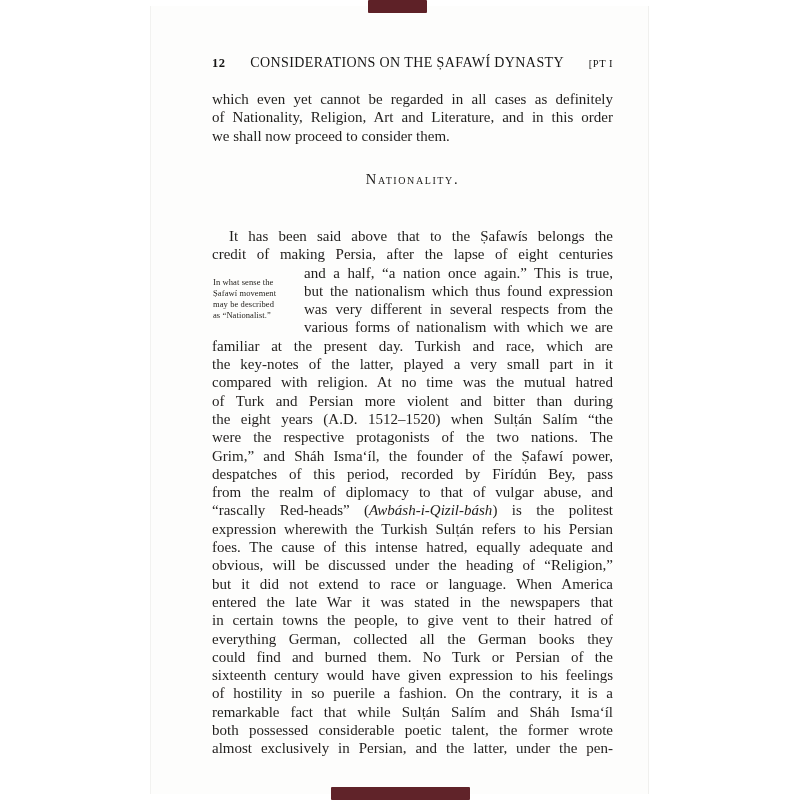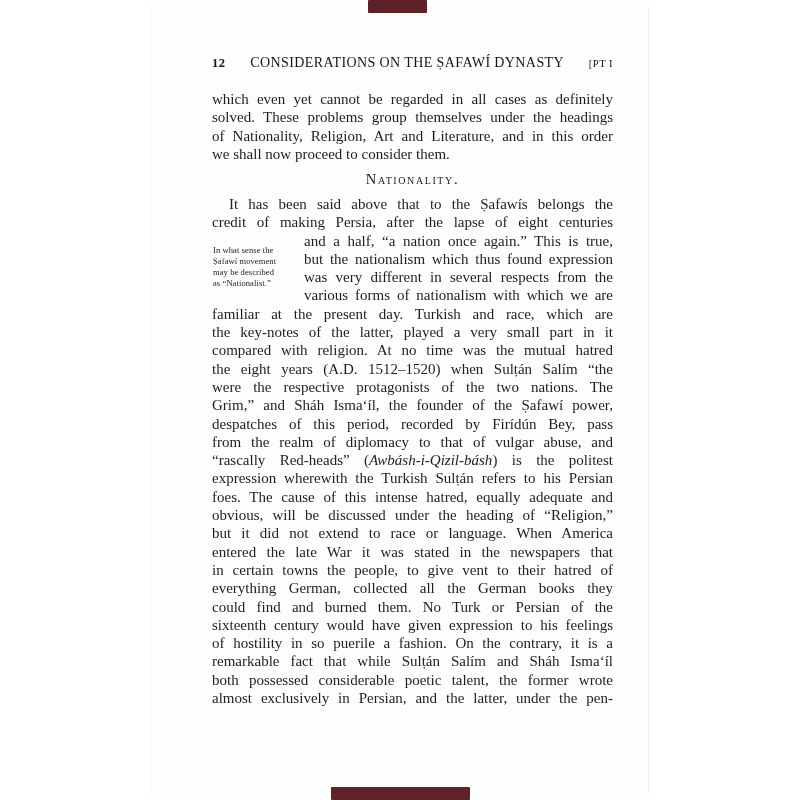--- a/index.html
+++ b/index.html
@@ -25,21 +25,21 @@
     display:flex; justify-content:space-between; align-items:baseline;
     font-size:14px; letter-spacing:0.4px; color:#161514;
     white-space:nowrap;
   }
   .running-head .pgnum { font-size:12.5px; font-weight:bold; letter-spacing:0.5px; }
   .running-head .sig { font-size:10.5px; letter-spacing:0.5px; }
 
   .para { position:absolute; left:0; width:401px; font-size:15px; line-height:18.3px; }
   .tline { text-align:justify; text-align-last:justify; white-space:normal; }
   .flush-last .tline:last-child { text-align:left; text-align-last:left; }
-  .indent-first .tline:first-child { text-indent:17px; }
+  .indent-first .tline:first-child { text-indent:17px;margin-top:32px; }
 
   .intro { top:90px; }
   .sect-heading {
     position:absolute; left:0; top:171px; width:401px;
     text-align:center; font-variant:small-caps; font-size:14.5px;
     letter-spacing:1.6px; color:#1b1a18;
   }
   .bodypara { top:195px; }
   .seg { position:relative; }
   .seg-indent .tline { margin-left:92px; }
@@ -62,21 +62,20 @@
 <div class="textcol">
 
   <div class="running-head">
     <span class="pgnum">12</span>
     <span class="rtitle">CONSIDERATIONS ON THE ṢAFAWÍ DYNASTY</span>
     <span class="sig">[PT I</span>
   </div>
 
   <div class="para intro flush-last">
       <div class="tline">which even yet cannot be regarded in all cases as definitely</div>
-      <div class="tline">solved. These problems group themselves under the headings</div>
       <div class="tline">of Nationality, Religion, Art and Literature, and in this order</div>
       <div class="tline">we shall now proceed to consider them.</div>
     </div>
 
   <div class="sect-heading">Nationality.</div>
 
   <div class="para bodypara">
     <div class="seg indent-first">
         <div class="tline">It has been said above that to the Ṣafawís belongs the</div>
         <div class="tline">credit of making Persia, after the lapse of eight centuries</div>
@@ -90,20 +89,21 @@
         </div>
     <div class="tline">and a half, “a nation once again.” This is true,</div>
         <div class="tline">but the nationalism which thus found expression</div>
         <div class="tline">was very different in several respects from the</div>
         <div class="tline">various forms of nationalism with which we are</div>
       </div>
     <div class="seg">
         <div class="tline">familiar at the present day. Turkish and race, which are</div>
         <div class="tline">the key-notes of the latter, played a very small part in it</div>
         <div class="tline">compared with religion. At no time was the mutual hatred</div>
+        <div class="tline">of Turk and Persian more violent and bitter than during</div>
         <div class="tline">the eight years (A.D. 1512–1520) when Sulṭán Salím “the</div>
         <div class="tline">were the respective protagonists of the two nations. The</div>
         <div class="tline">Grim,” and Sháh Isma‘íl, the founder of the Ṣafawí power,</div>
         <div class="tline">despatches of this period, recorded by Firídún Bey, pass</div>
         <div class="tline">from the realm of diplomacy to that of vulgar abuse, and</div>
         <div class="tline">“rascally Red-heads” (<i>Awbásh-i-Qizil-básh</i>) is the politest</div>
         <div class="tline">expression wherewith the Turkish Sulṭán refers to his Persian</div>
         <div class="tline">foes. The cause of this intense hatred, equally adequate and</div>
         <div class="tline">obvious, will be discussed under the heading of “Religion,”</div>
         <div class="tline">but it did not extend to race or language. When America</div>

